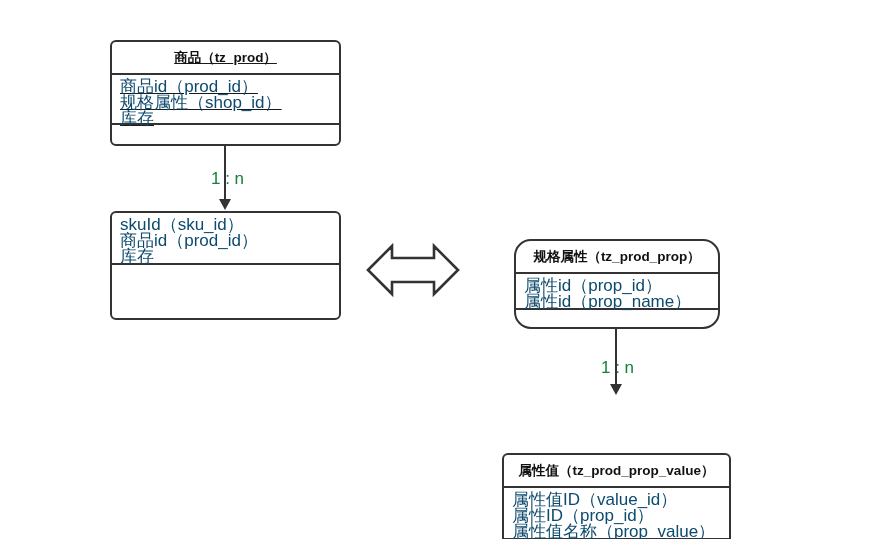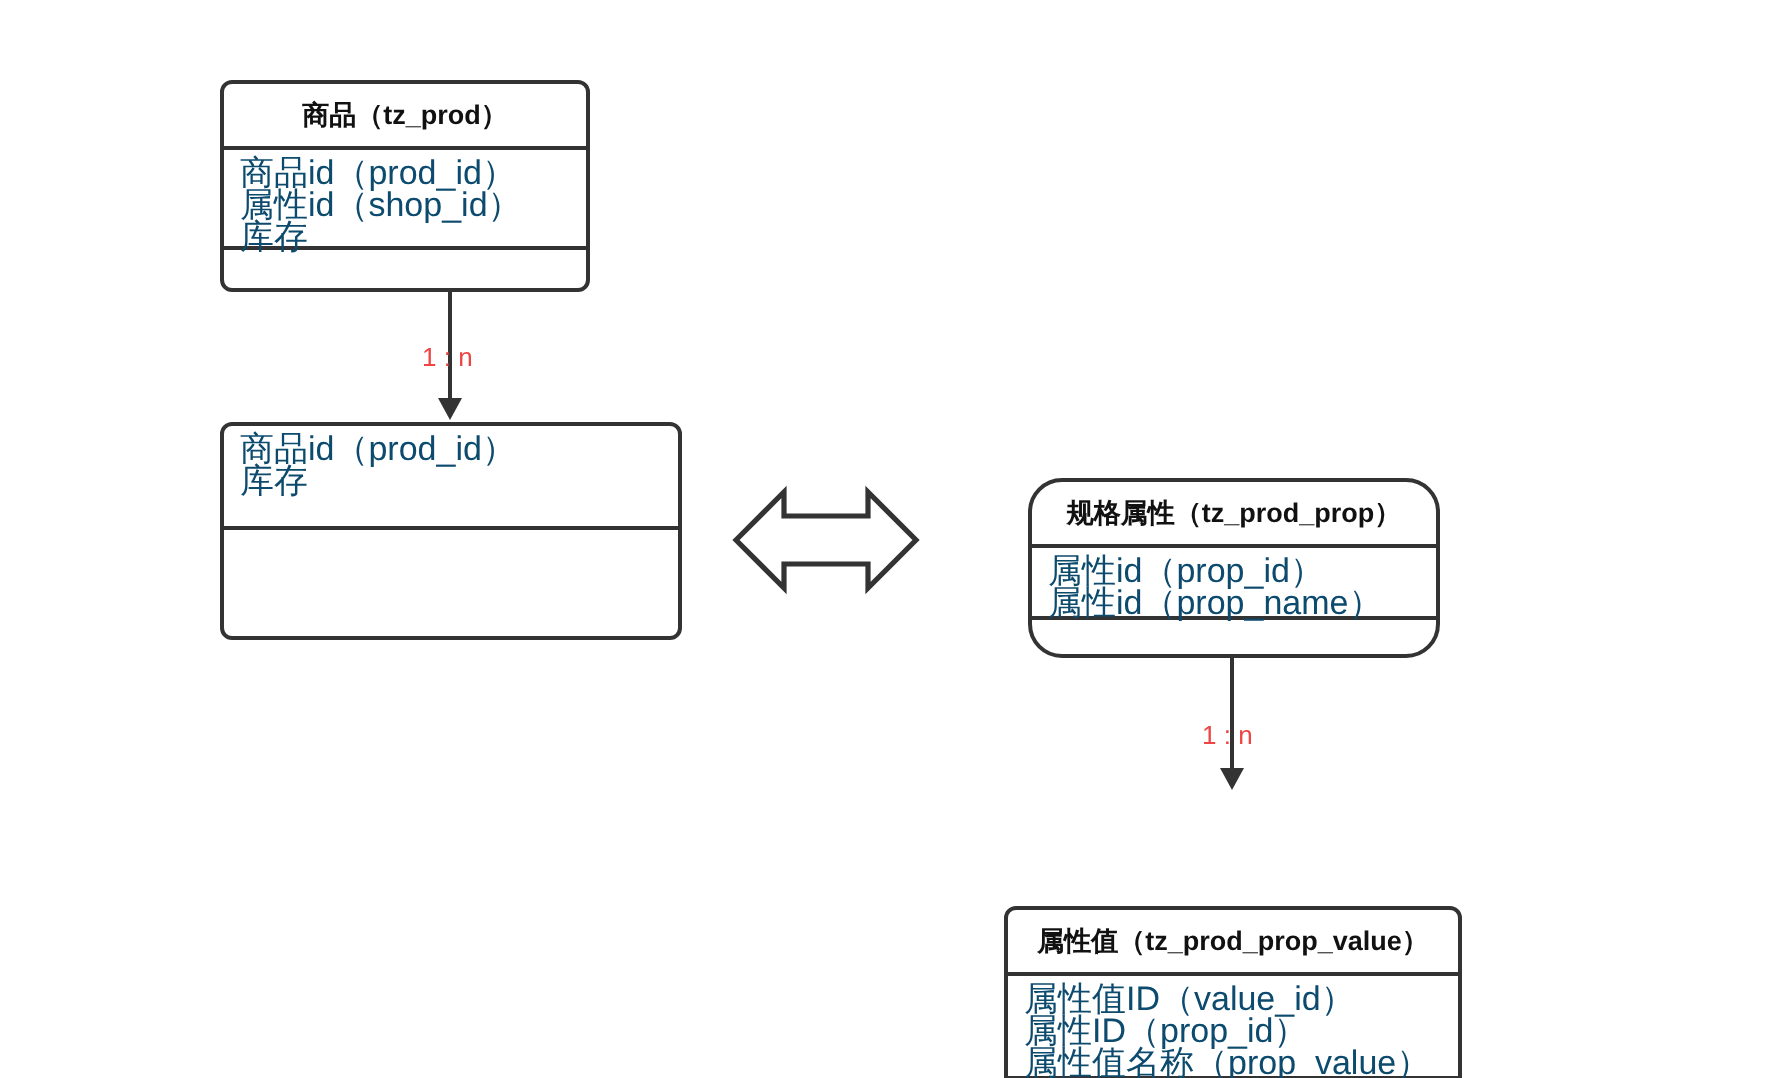--- a/index.html
+++ b/index.html
@@ -75,47 +75,48 @@
   .conn-head {
     position: absolute;
     width: 0;
     height: 0;
     border-left: 6px solid transparent;
     border-right: 6px solid transparent;
     border-top: 11px solid #333333;
   }
   .conn-label {
     position: absolute;
-    font-size: 13px;
+    font-size: 17px;
     line-height: 14px;
-    color: #ef4444;
+    color: #15803d;
     white-space: nowrap;
   }
 
   .dbl-arrow {
     position: absolute;
   }
 </style>
 </head>
 <body>
 
 <div id="canvas">
 
-  <div class="uml-box" style="left:110px; top:40px; width:185px; height:106px;">
+  <div class="uml-box" style="left:110px; top:40px; width:231px; height:106px;text-decoration:underline;">
     <div class="uml-title">商品（tz_prod）</div>
     <div class="uml-attrs" style="height:50px;">
       <div class="uml-attr">商品id（prod_id）</div>
-      <div class="uml-attr">属性id（shop_id）</div>
+      <div class="uml-attr">规格属性（shop_id）</div>
       <div class="uml-attr">库存</div>
     </div>
     <div class="uml-ops" style="height:24px;"></div>
   </div>
 
   <div class="uml-box" style="left:110px; top:211px; width:231px; height:109px;">
     <div class="uml-attrs" style="height:52px;">
+      <div class="uml-attr">skuId（sku_id）</div>
       <div class="uml-attr">商品id（prod_id）</div>
       <div class="uml-attr">库存</div>
     </div>
     <div class="uml-ops" style="height:25px;"></div>
   </div>
 
   <div class="uml-box" style="left:514px; top:239px; width:206px; height:90px;border-radius:17px;">
     <div class="uml-title">规格属性（tz_prod_prop）</div>
     <div class="uml-attrs" style="height:36px;">
       <div class="uml-attr">属性id（prop_id）</div>

